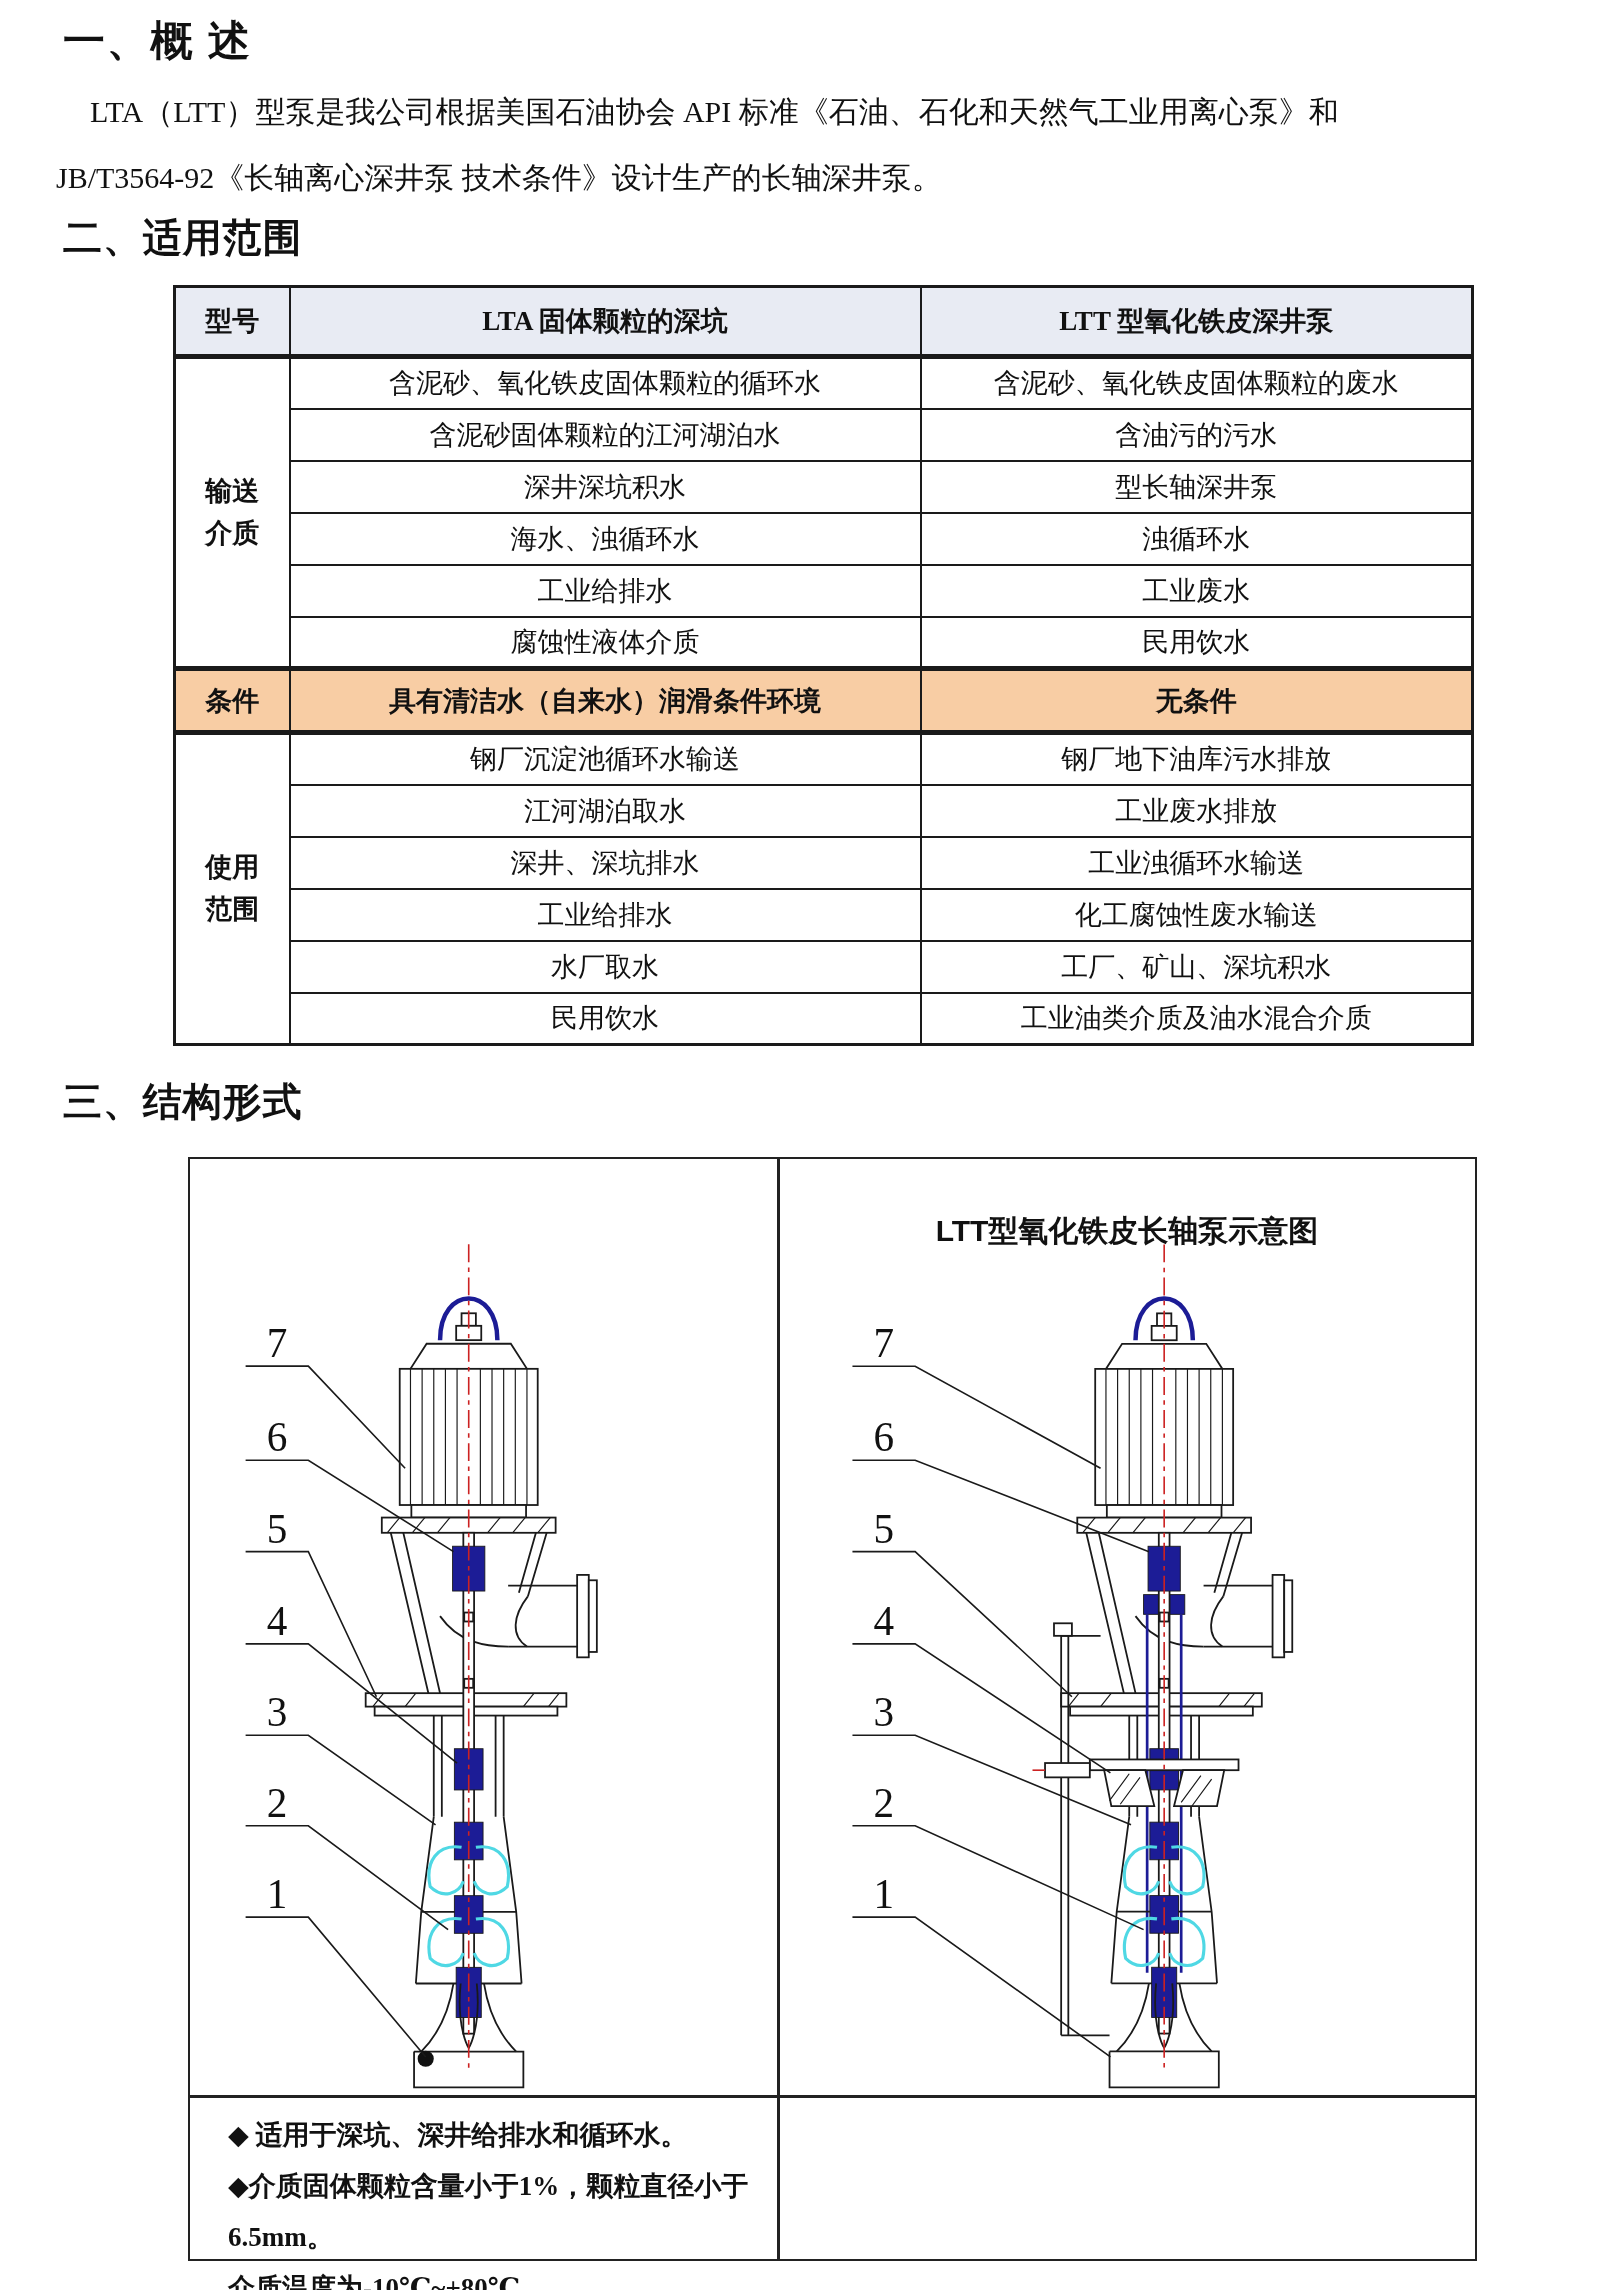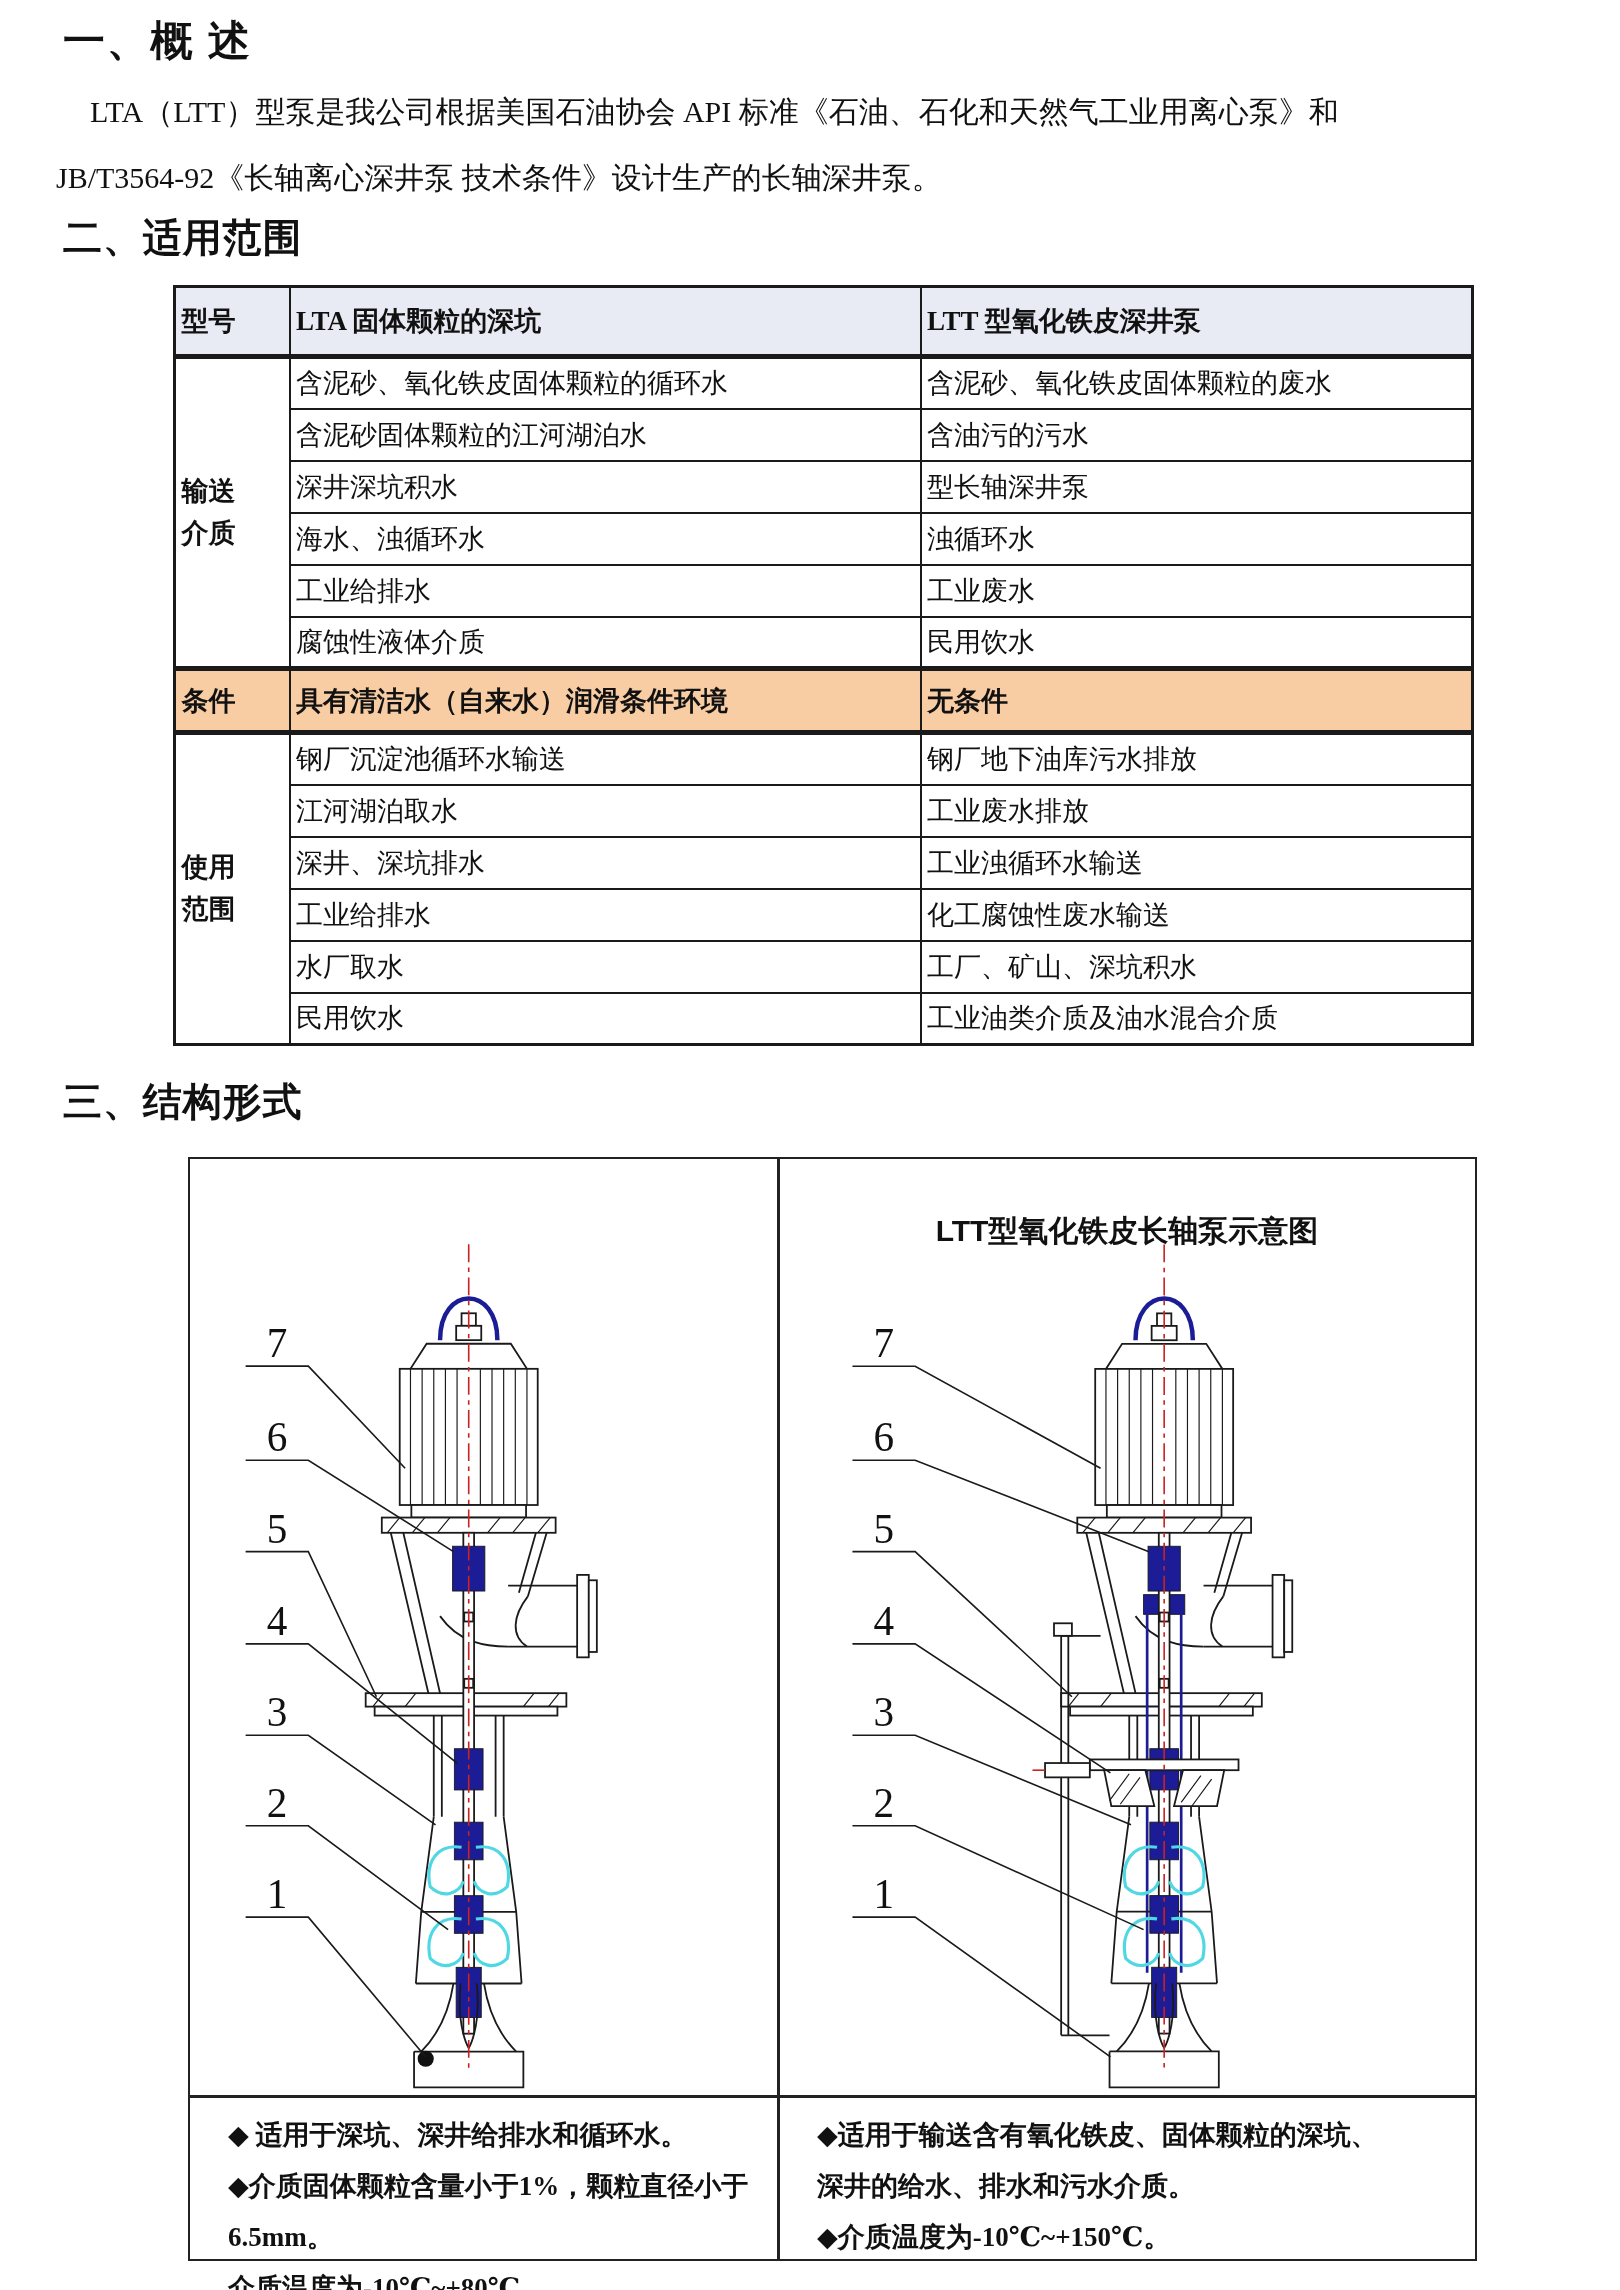--- a/index.html
+++ b/index.html
@@ -13,21 +13,21 @@
   .h2b{left:63px;top:1075px;}
   .h2{font-size:39px;font-weight:700;letter-spacing:0.9px;
       font-family:"Liberation Sans","DejaVu Sans",sans-serif;}
   
   .intro{left:56px;top:79px;width:1514px;font-size:30px;line-height:66px;}
   .intro .l1{text-indent:34px;}
   
   table.app{position:absolute;left:173px;top:285px;width:1298px;
             border-collapse:collapse;table-layout:fixed;
             border:3.6px solid var(--line);font-size:27px;}
-  table.app td{border:2.7px solid var(--line);vertical-align:middle;
+  table.app td{border:2.7px solid var(--line);text-align:center;vertical-align:middle;
                padding:0 5.4px;overflow:hidden;}
   tr.rowh{height:52px;}
   tr.thead{height:70px;}
   tr.thead td{background:var(--header_bg);font-weight:700;border-bottom:5.4px solid var(--line);}
   tr.cond{height:64px;}
   tr.cond td{background:var(--condition_bg);font-weight:700;
              border-top:5.4px solid var(--line);border-bottom:5.4px solid var(--line);}
   td.rlabel{background:#fff;font-weight:bold;}
   .vlabel{display:inline-block;width:2.1em;word-break:break-all;line-height:1.55;}
   
@@ -297,19 +297,14 @@
       <text class="plabel" x="117" y="694">2</text>
       <text class="plabel" x="117" y="796">1</text>
     </g>
   </svg>
 
   <div class="caption lt">
     <div>◆ 适用于深坑、深井给排水和循环水。</div>
     <div>◆介质固体颗粒含量小于1%，颗粒直径小于6.5mm。</div>
     <div>介质温度为-10℃~+80℃。</div>
   </div>
-  <div class="caption rt">
-    <div>◆适用于输送含有氧化铁皮、固体颗粒的深坑、</div>
-    <div>深井的给水、排水和污水介质。</div>
-    <div>◆介质温度为-10℃~+150℃。</div>
-  </div>
 </div>
 
 
 </body></html>

